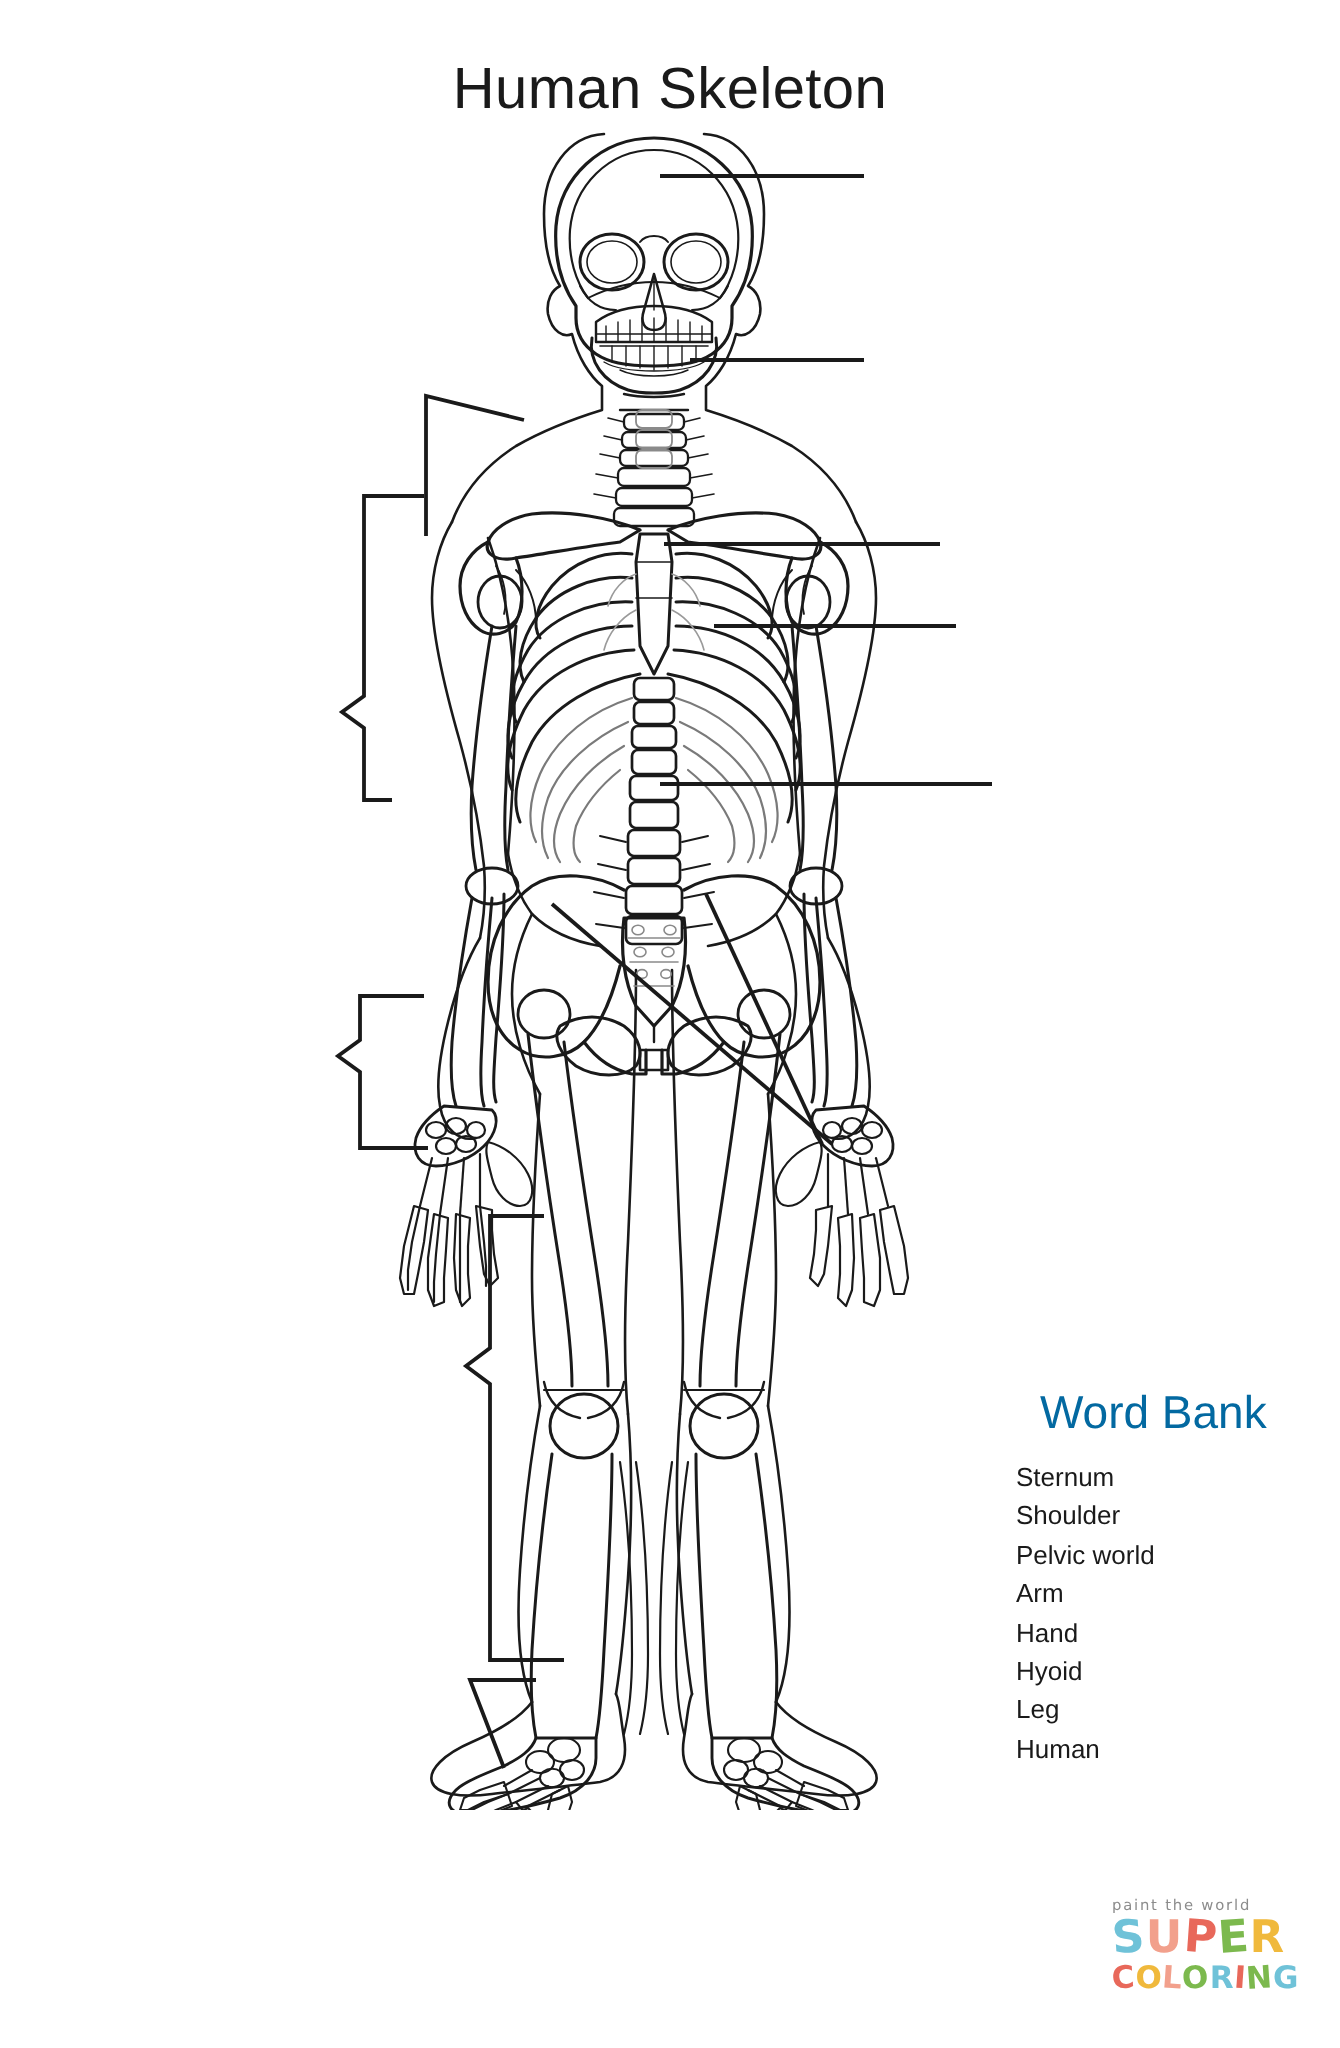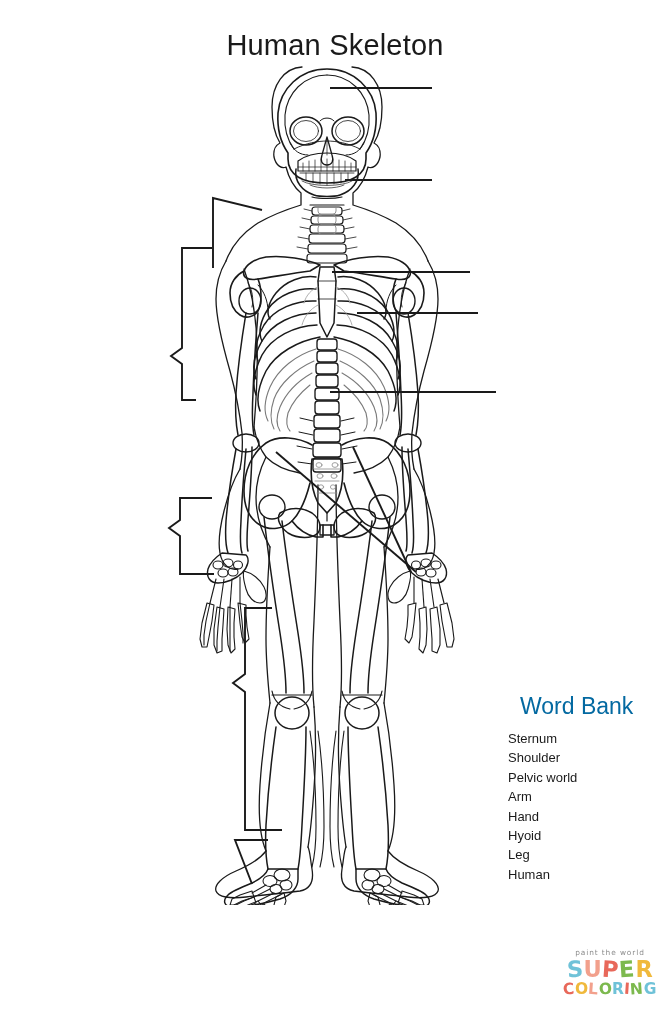--- a/index.html
+++ b/index.html
@@ -60,21 +60,20 @@
     font-size: 13px;
     line-height: 19.4px;
     color: #1a1a1a;
   }
   #logo {
     position: absolute;
     left: 556px;
     top: 946px;
     width: 108px;
     height: 56px;
-    text-align: center;
   }
   #logo-tagline {
     font-family: "DejaVu Sans", sans-serif;
     font-size: 7.4px;
     color: #8c8c8c;
     letter-spacing: 0.9px;
     margin: 2px 0 0 0;
     white-space: nowrap;
   }
   .logo-word {

